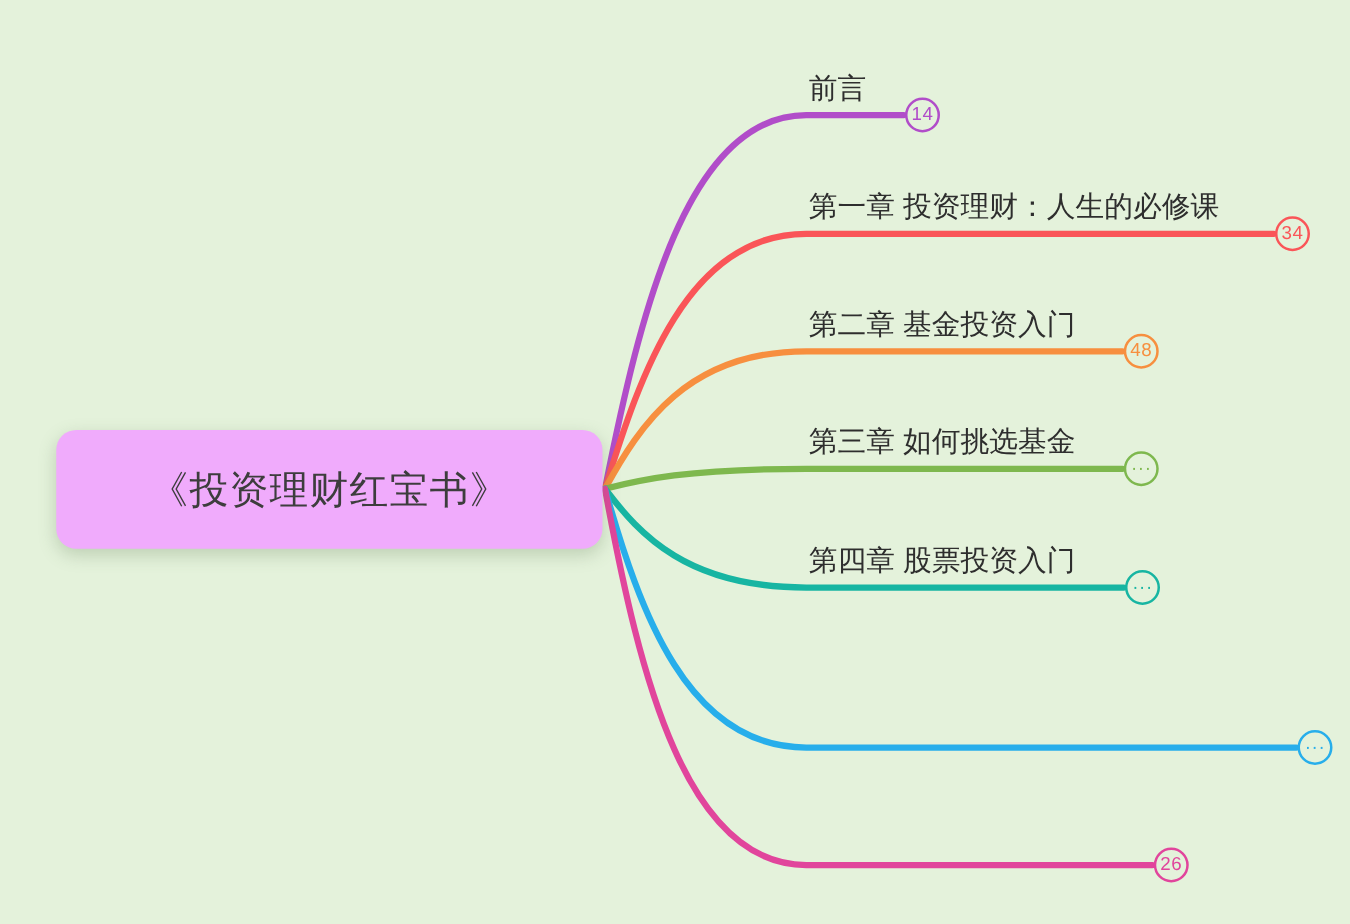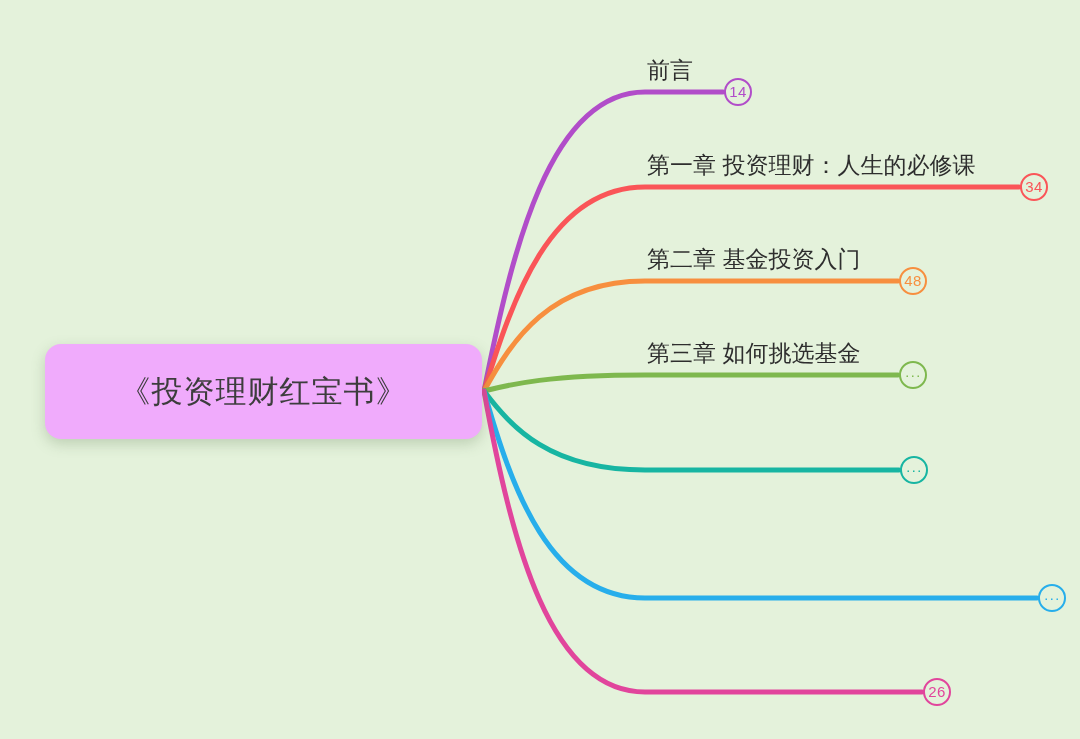--- a/index.html
+++ b/index.html
@@ -68,20 +68,21 @@
   </svg>
 
   <div class="root-topic">
     <div class="root-title">《投资理财红宝书》</div>
   </div>
 
   <div class="branch-label l1">前言</div>
   <div class="branch-label l2">第一章 投资理财：人生的必修课</div>
   <div class="branch-label l3">第二章 基金投资入门</div>
   <div class="branch-label l4">第三章 如何挑选基金</div>
+  <div class="branch-label l5">第四章 股票投资入门</div>
 
   <div class="badge g1" style="color: rgb(177, 77, 201);">
       <span>14</span>
     </div>
   <div class="badge g2" style="color: rgb(250, 85, 88);">
       <span>34</span>
     </div>
   <div class="badge g3" style="color: rgb(247, 143, 63);">
       <span>48</span>
     </div>

